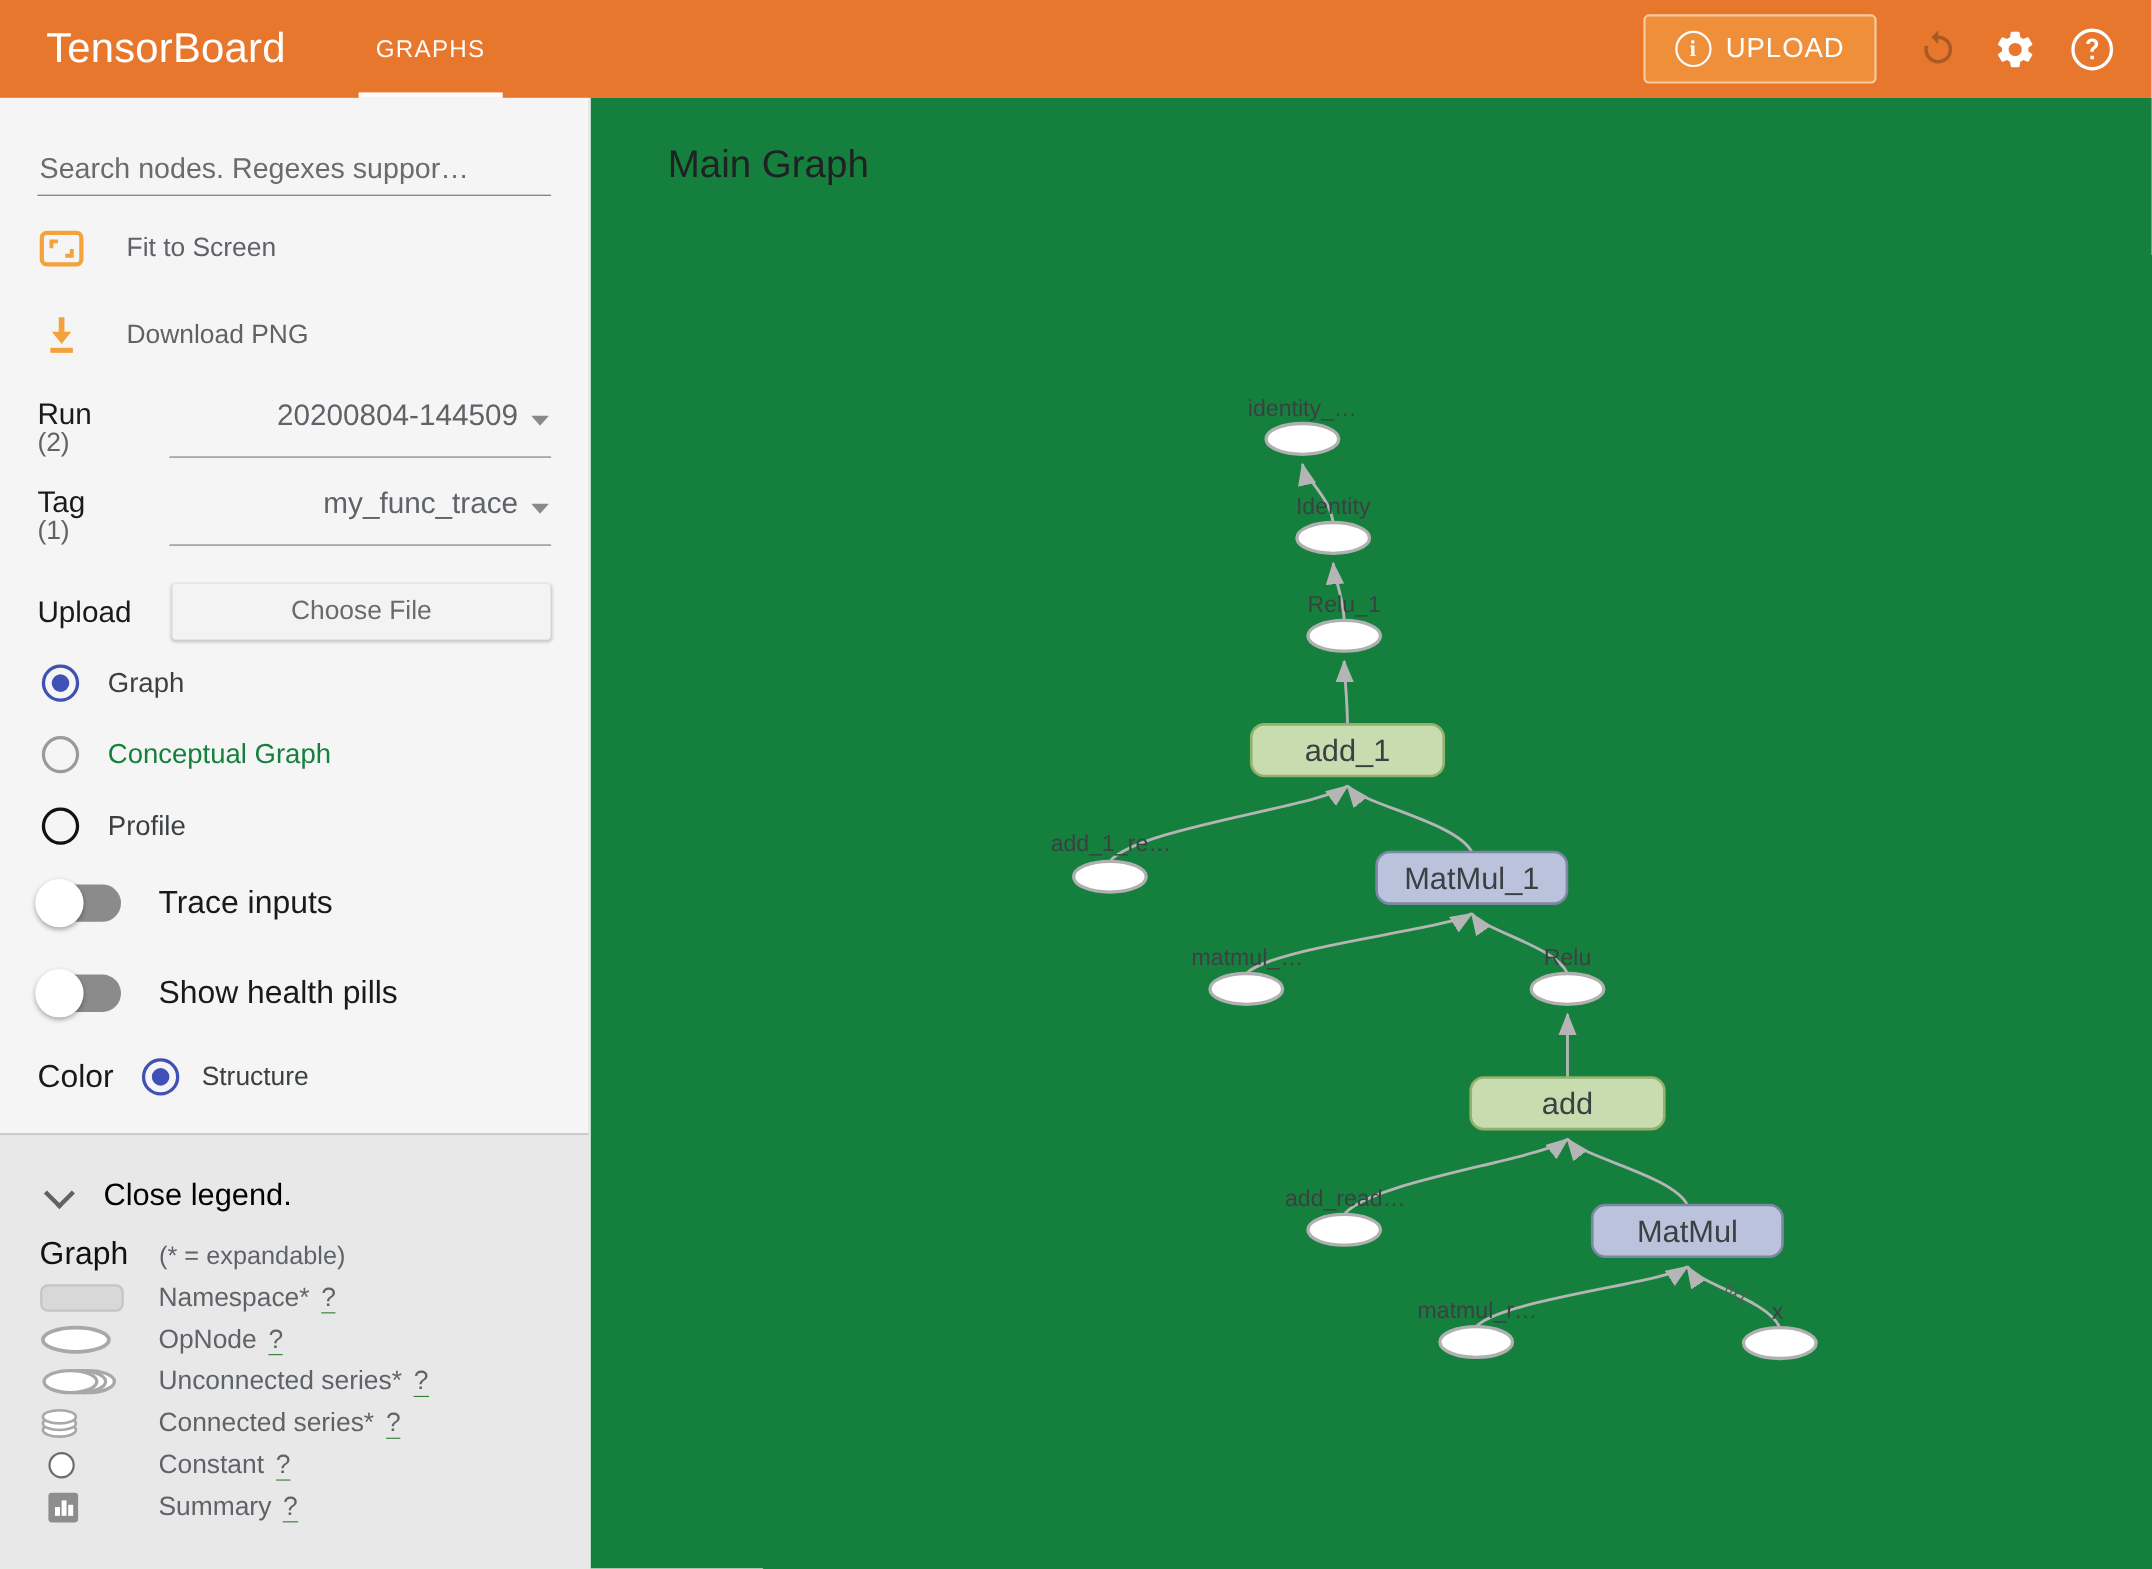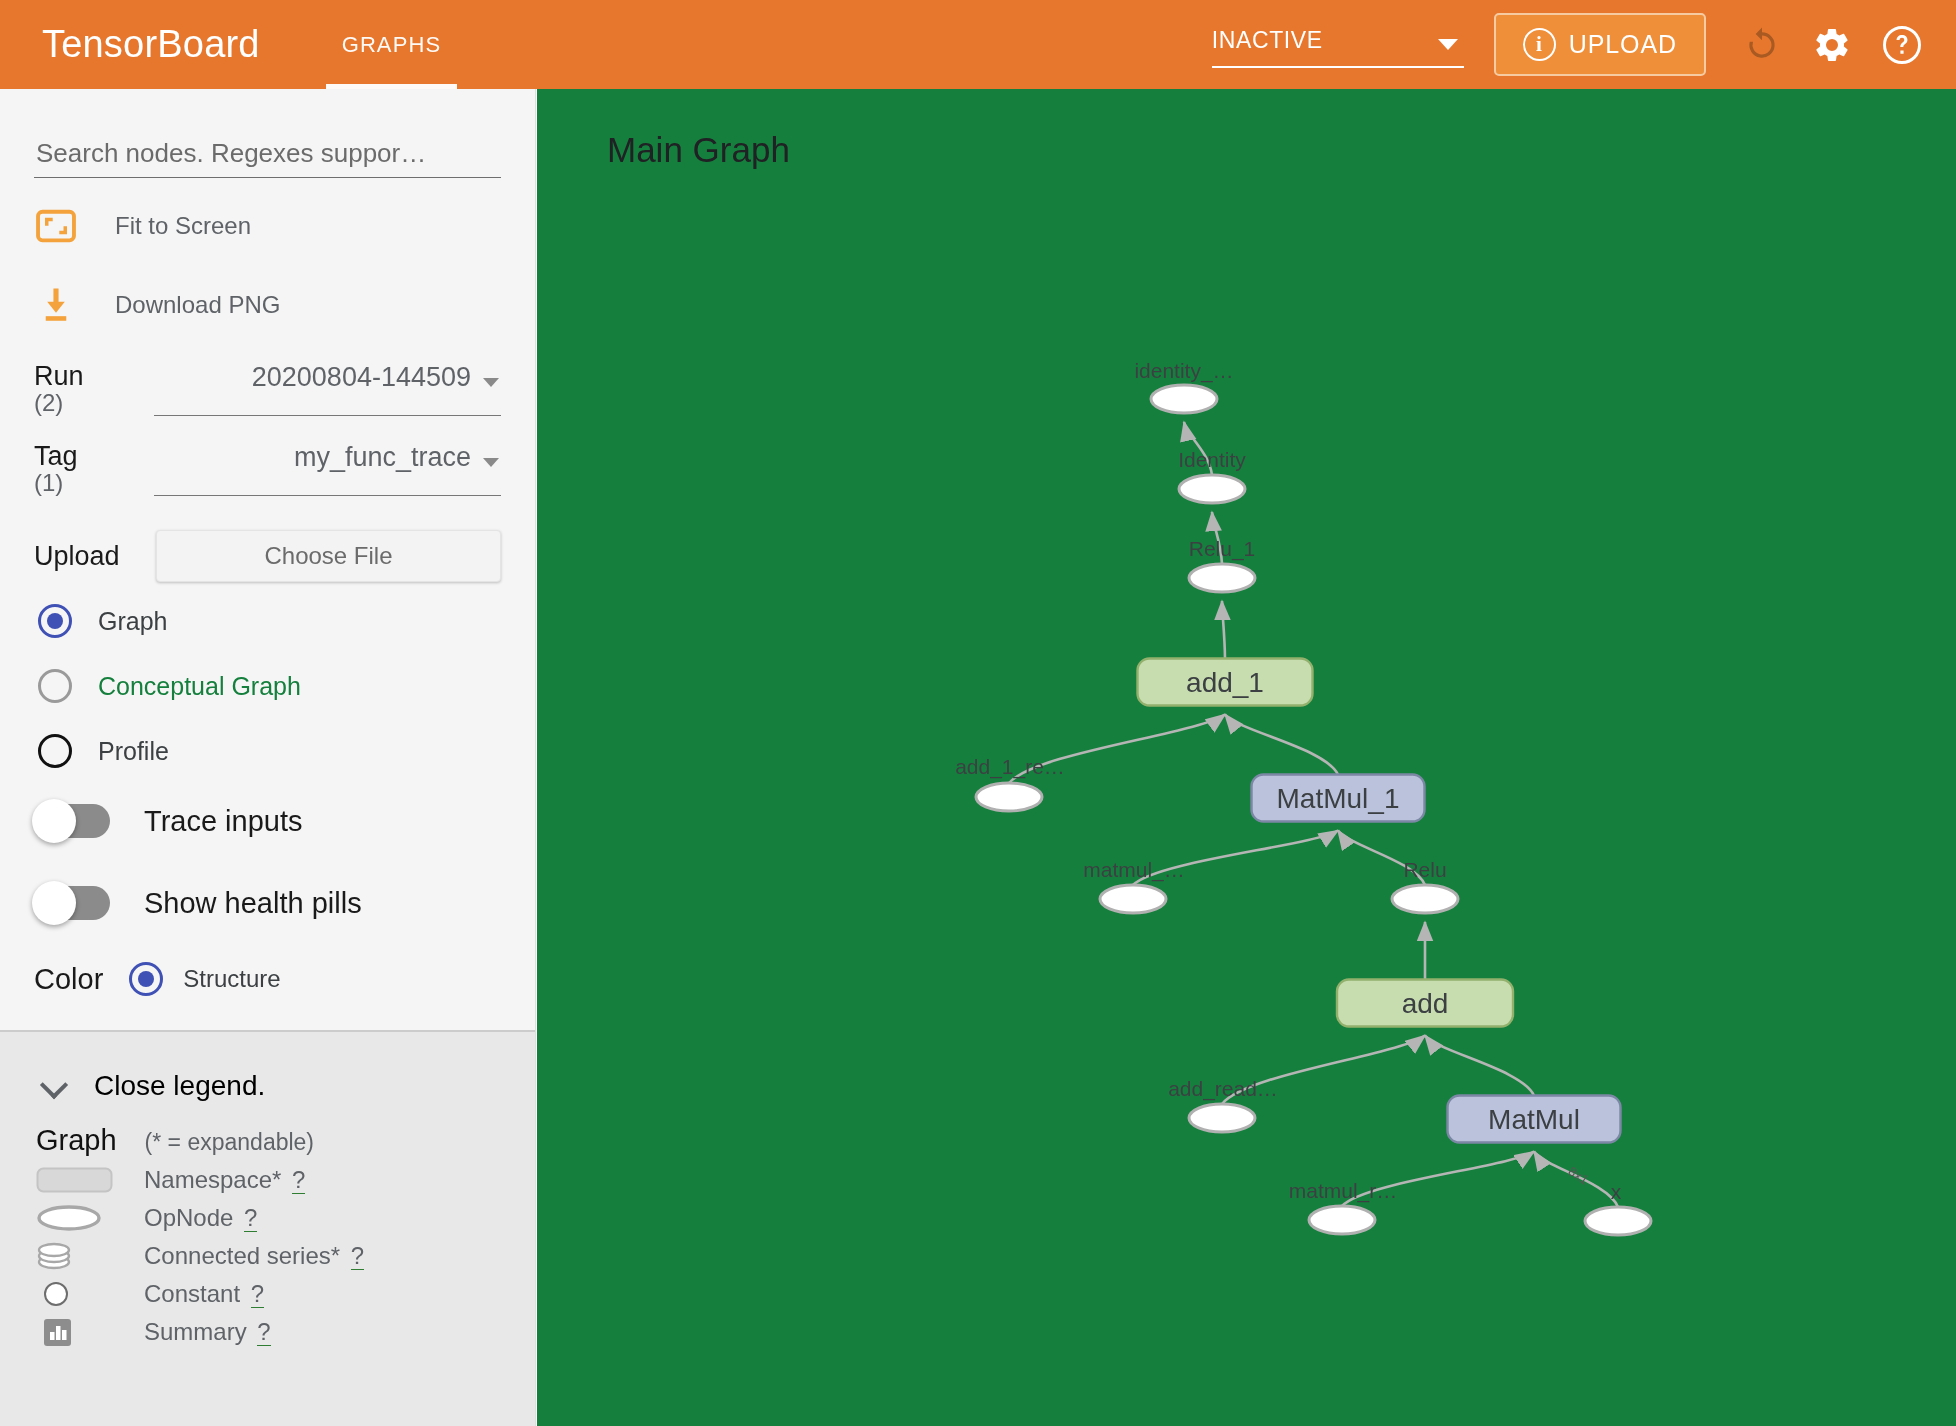--- a/index.html
+++ b/index.html
@@ -270,24 +270,20 @@
     <div class="brand">TensorBoard</div>
 
     <div class="tabs">
       <div class="tab active">
         <span>GRAPHS</span>
       </div>
     </div>
 
     <div class="header-spacer"></div>
 
-    <div class="inactive-select">
-      <span class="val">INACTIVE</span>
-      <span class="caret-down"></span>
-    </div>
 
     <div class="upload-btn">
       <span class="icon-circle-i">i</span>
       <span>UPLOAD</span>
     </div>
 
     <div class="hicon">
       <svg width="38" height="38" viewBox="0 0 24 24">
         <path d="M17.65 6.35A7.95 7.95 0 0 0 12 4v2.5l-4-4 4-4V4" fill="none"></path>
         <path d="M12 4V1L8 5l4 4V6a6 6 0 1 1-5.66 4h-2.1A8 8 0 1 0 12 4z" fill="#a85a22"></path>
@@ -419,20 +415,30 @@
 
     <div class="legend-item">
       <span class="legend-swatch">
         <svg width="80" height="28" viewBox="0 0 80 28">
             <ellipse cx="33" cy="14" rx="30" ry="11" fill="#ffffff" stroke="#a8a8a8" stroke-width="3.4"></ellipse>
           </svg>
       </span>
       <span class="legend-text"><span>OpNode</span> <span class="qmark">?</span></span>
     </div>
 
+    <div class="legend-item">
+      <span class="legend-swatch">
+        <svg width="84" height="28" viewBox="0 0 84 28">
+          <ellipse cx="44" cy="14" rx="24" ry="10" fill="#ffffff" stroke="#a8a8a8" stroke-width="3"></ellipse>
+          <ellipse cx="36" cy="14" rx="24" ry="10" fill="#ffffff" stroke="#a8a8a8" stroke-width="3"></ellipse>
+          <ellipse cx="28" cy="14" rx="24" ry="10" fill="#ffffff" stroke="#a8a8a8" stroke-width="3"></ellipse>
+        </svg>
+      </span>
+      <span class="legend-text"><span>Unconnected series*</span> <span class="qmark">?</span></span>
+    </div>
 
     <div class="legend-item">
       <span class="legend-swatch">
         <svg width="80" height="30" viewBox="0 0 80 30">
           <ellipse cx="18" cy="21" rx="15" ry="6" fill="#ffffff" stroke="#a8a8a8" stroke-width="2.4"></ellipse>
           <ellipse cx="18" cy="15" rx="15" ry="6" fill="#ffffff" stroke="#a8a8a8" stroke-width="2.4"></ellipse>
           <ellipse cx="18" cy="9" rx="15" ry="6" fill="#ffffff" stroke="#a8a8a8" stroke-width="2.4"></ellipse>
         </svg>
       </span>
       <span class="legend-text"><span>Connected series*</span> <span class="qmark">?</span></span>

